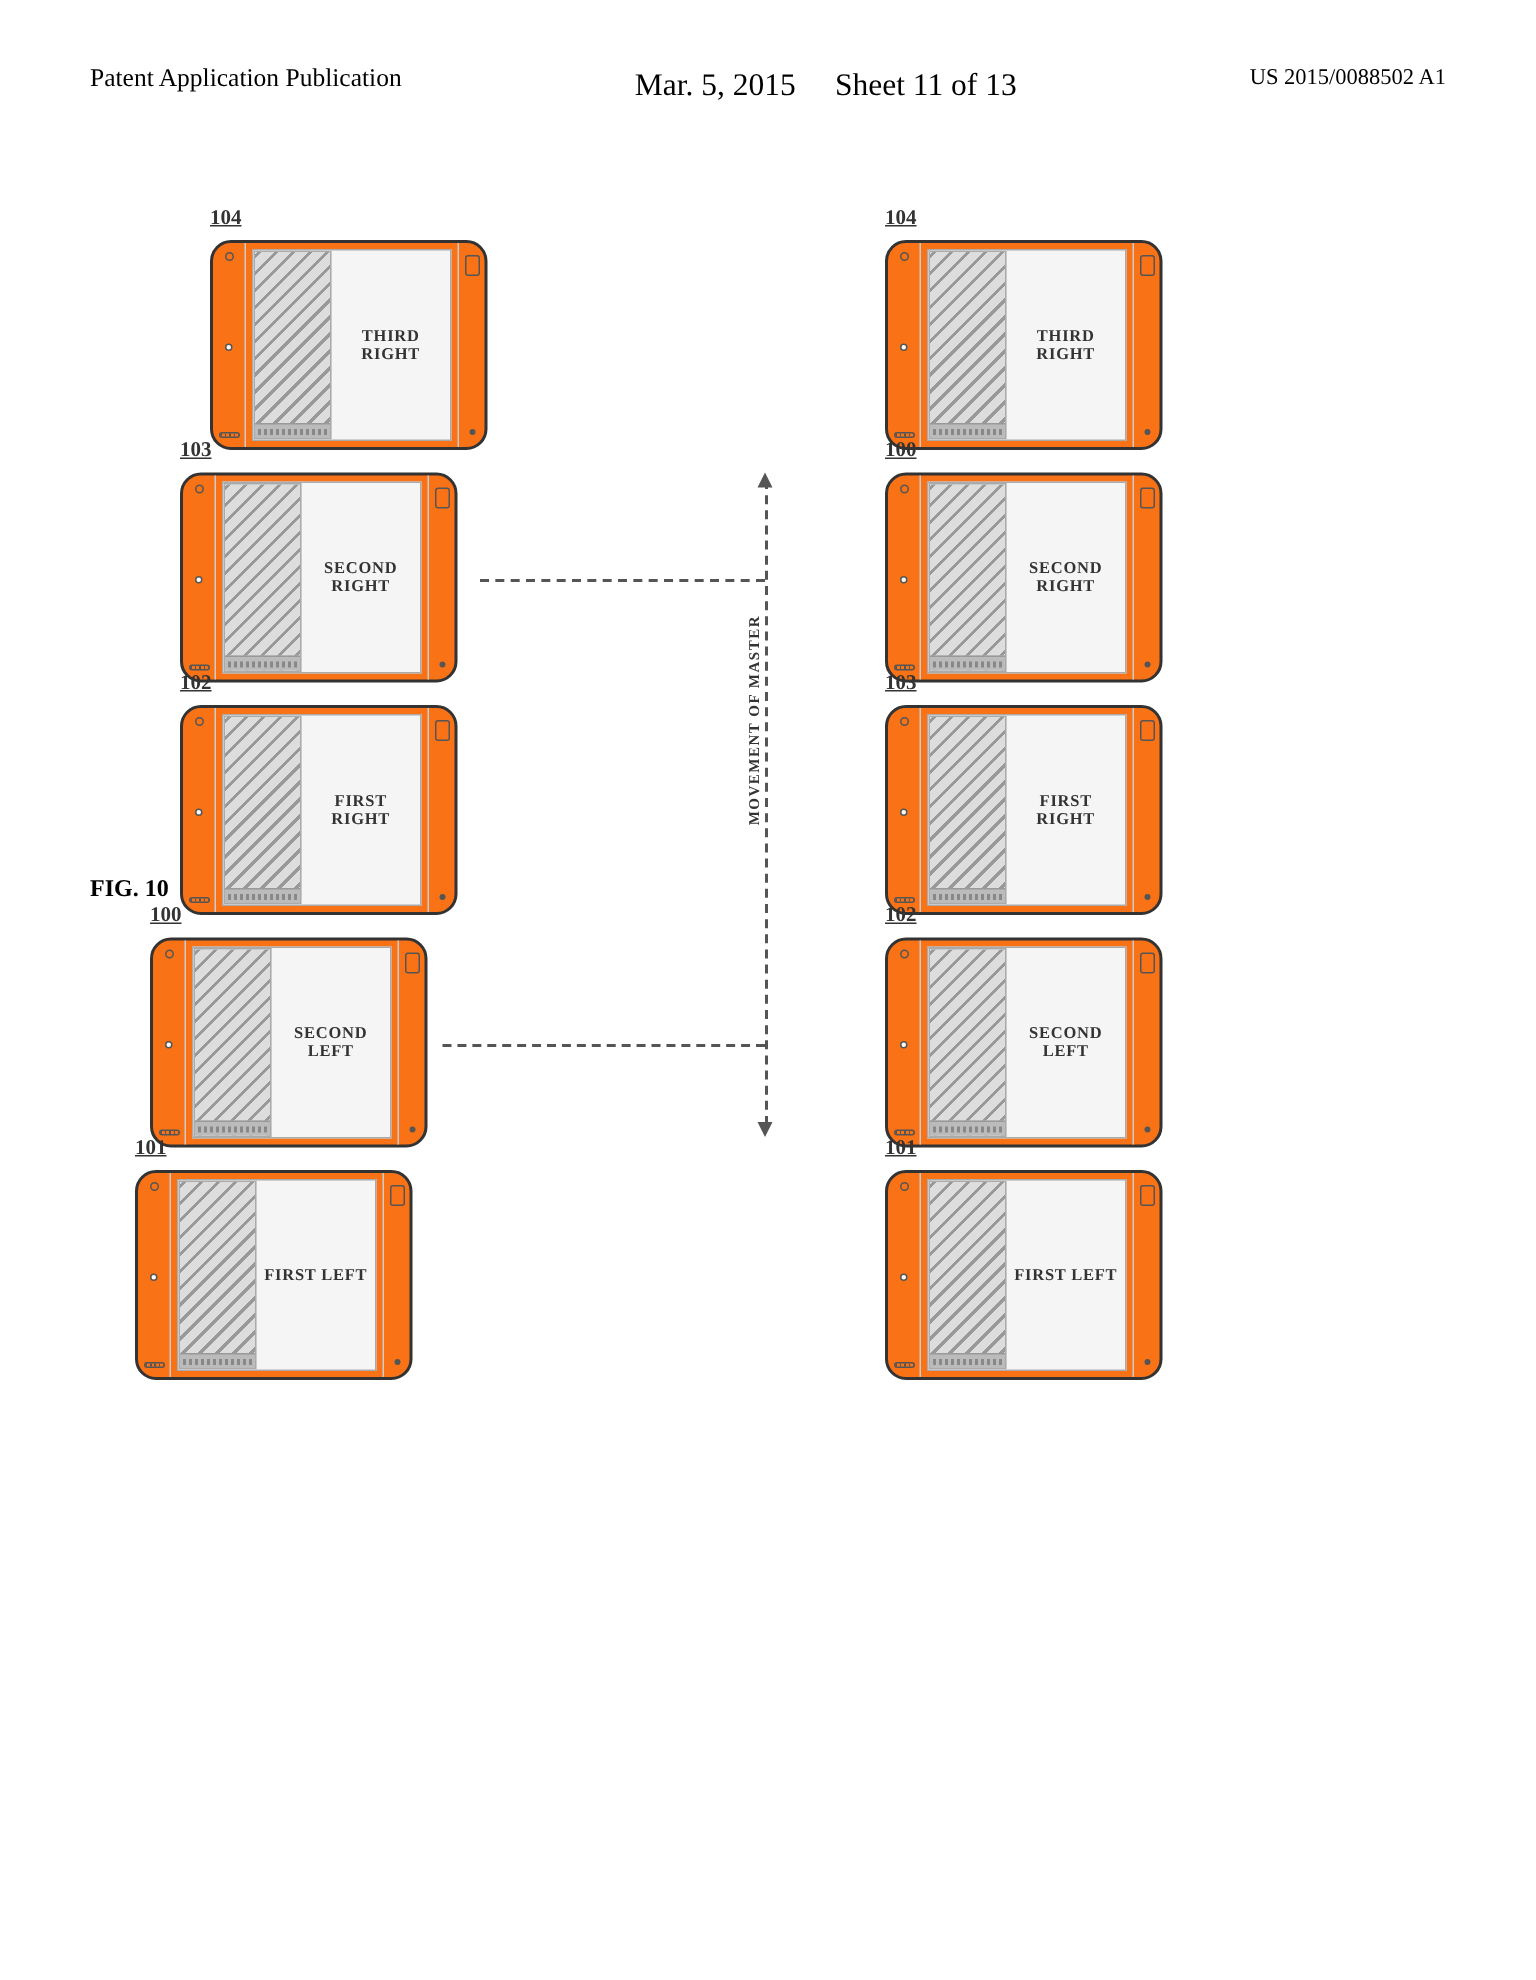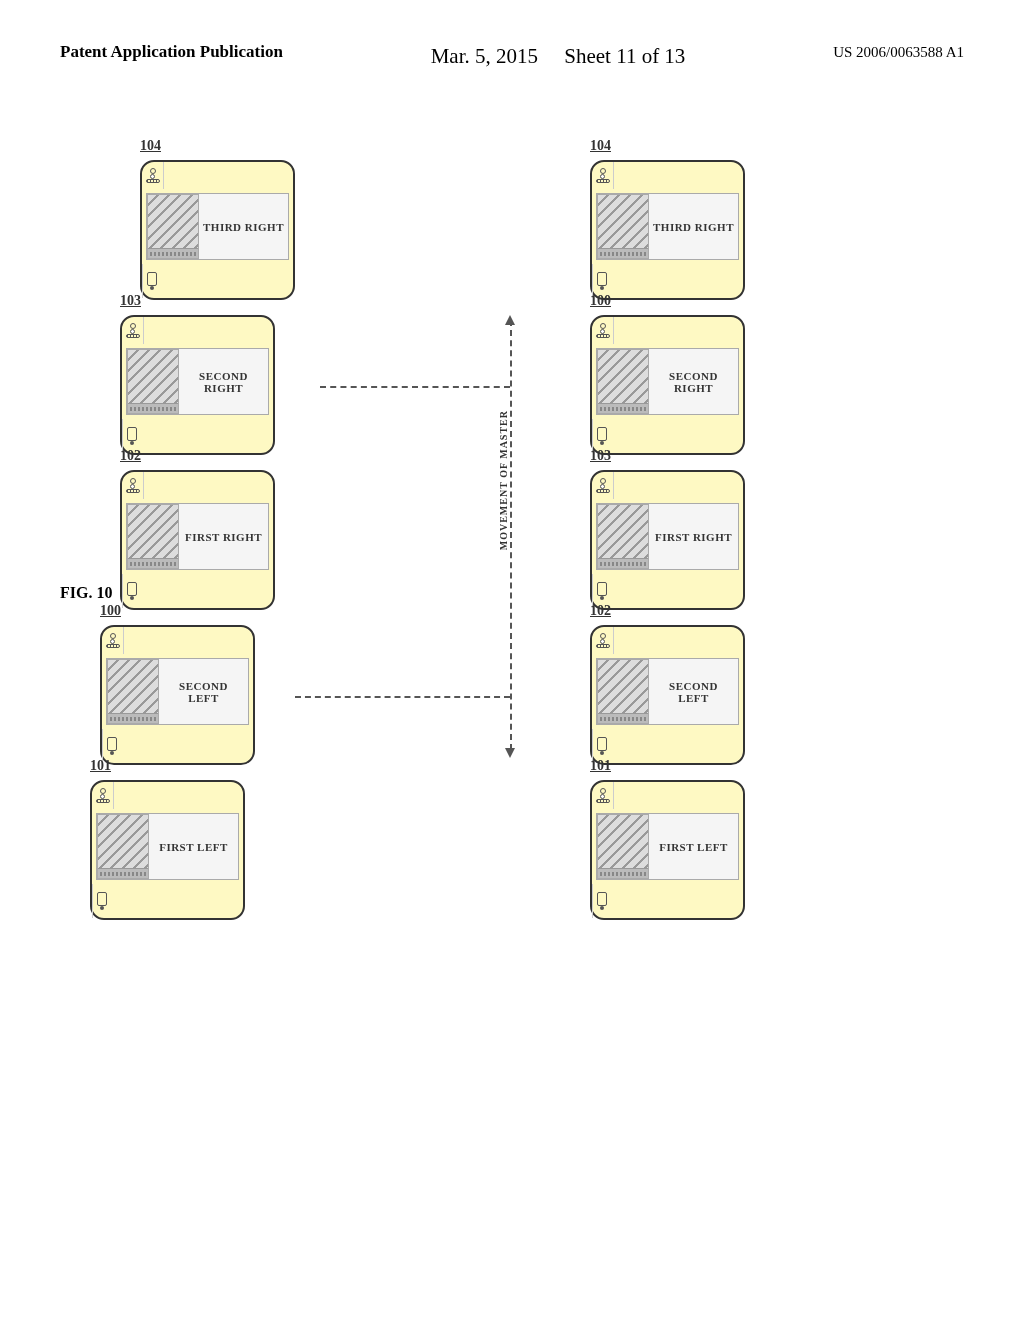--- a/index.html
+++ b/index.html
@@ -14,21 +14,21 @@
 
     
     .header {
       display: flex;
       justify-content: space-between;
       align-items: flex-start;
       padding: 40px 60px 0 60px;
     }
     .header-left {
       font-size: 17px;
-      font-weight: bold;
+      font-weight: normal;
       line-height: 1.4;
     }
     .header-center {
       font-size: 21px;
       text-align: center;
       line-height: 1.6;
     }
     .header-right {
       font-size: 15px;
       text-align: right;
@@ -49,27 +49,26 @@
       position: absolute;
       top: 160px;
       left: 80px;
       width: 900px;
       height: 1000px;
     }
 
     
     .phone {
       position: absolute;
-      width: 155px;
+      width: 185px;
       height: 140px;
       border: 2px solid #333;
       border-radius: 14px;
-      background: #fef9c3;
-      display: flex;
-      flex-direction: column;
+      background: #f97316;
+      display: flex;
       align-items: stretch;
     }
 
     .phone-left-strip {
       width: 22px;
       display: flex;
       flex-direction: column;
       align-items: center;
       justify-content: space-between;
       padding: 6px 3px;
@@ -205,21 +204,21 @@
   </style>
 </head>
 <body>
 
 <div class="header">
   <div class="header-left">Patent Application Publication</div>
   <div class="header-center">
     <span>Mar. 5, 2015</span>&nbsp;&nbsp;&nbsp;&nbsp;
     <span>Sheet 11 of 13</span>
   </div>
-  <div class="header-right">US 2006/0063588 A1</div>
+  <div class="header-right">US 2015/0088502 A1</div>
 </div>
 
 <div class="fig-label">FIG. 10</div>
 
 <div class="diagram-area">
 
   <div style="position:absolute; top:0; left:60px;">
     <div class="ref-label" style="top:-22px; left:0;">104</div>
     <div class="phone">
       <div class="phone-left-strip">

